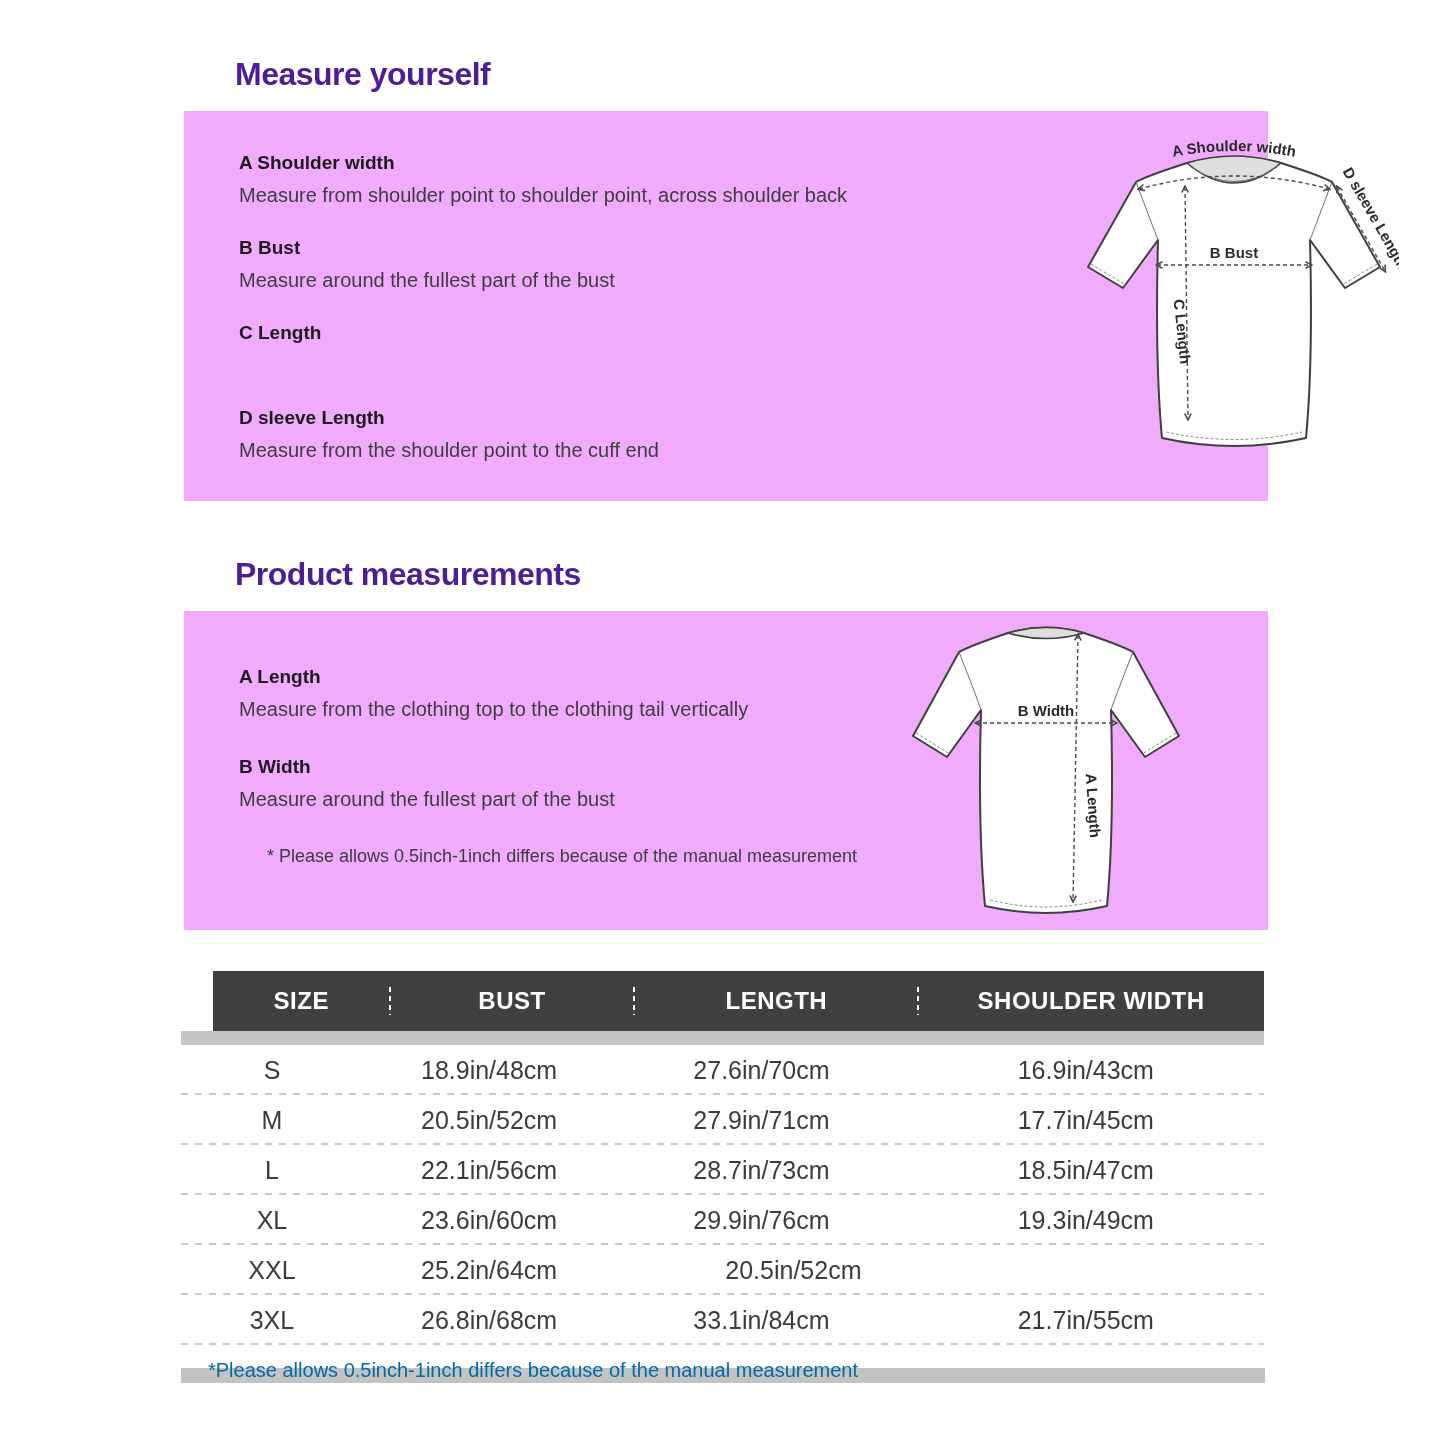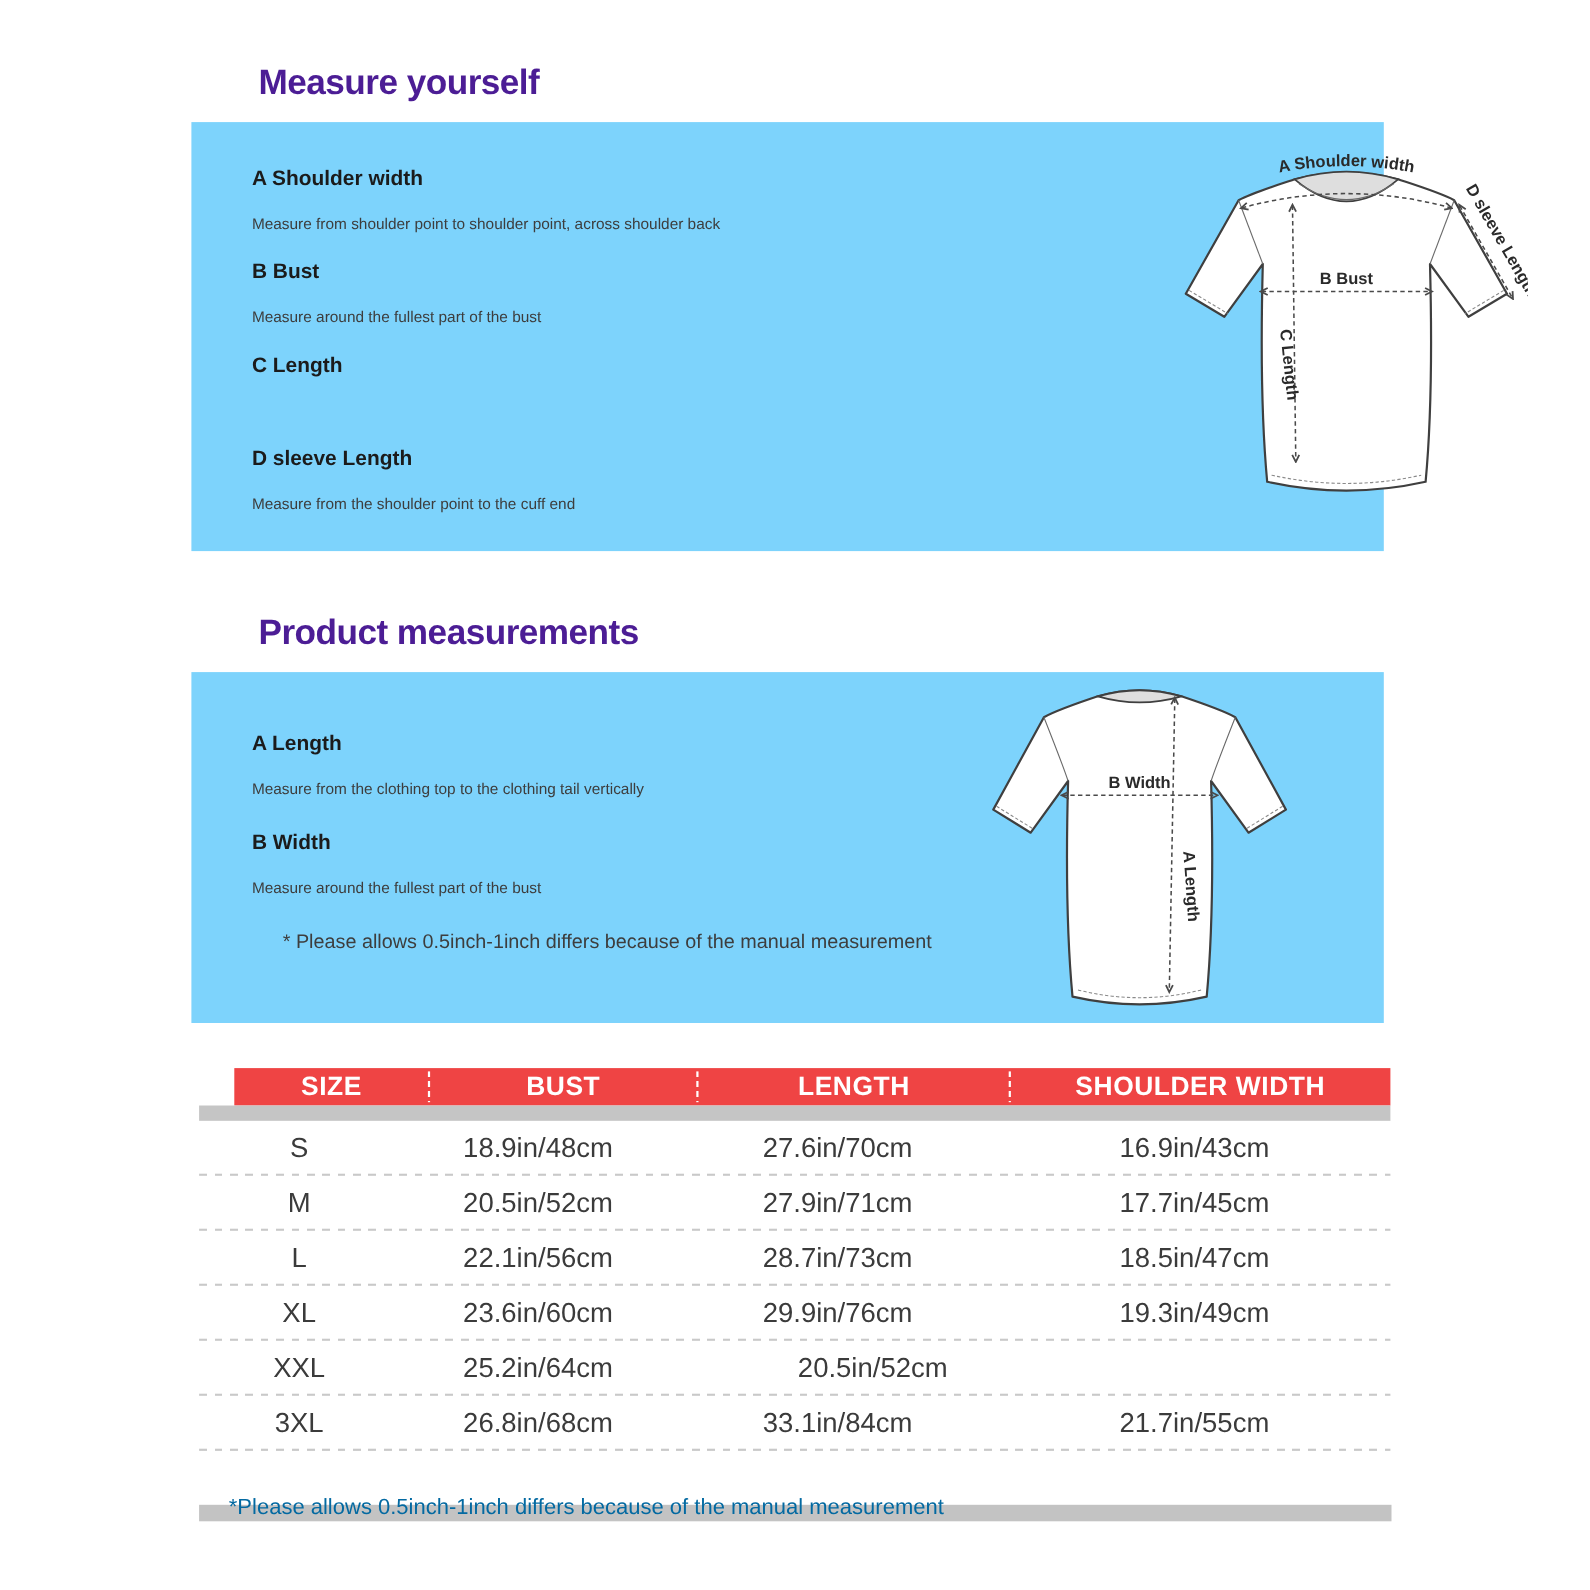--- a/index.html
+++ b/index.html
@@ -6,39 +6,39 @@
   .page{
     position:relative;width:1445px;height:1445px;background:#ffffff;overflow:hidden;
     font-family:"Liberation Sans", sans-serif;color:#1c1c1c;
   }
   .h-title{
     position:absolute;left:235px;font-size:32px;font-weight:bold;letter-spacing:-0.5px;
     color:#4c1d95;line-height:1.1;
   }
   #title-measure{top:57px;}
   #title-product{top:557px;}
-  .panel{position:absolute;left:174px;width:1084px;background:#7dd3fc;}
+  .panel{position:absolute;left:184px;width:1084px;background:#f0abfc;}
   #panel-measure{top:111px;height:390px;}
   #panel-product{top:611px;height:319px;}
   .guide-item{position:absolute;left:55px;width:620px;}
   .guide-label{font-size:19px;font-weight:bold;color:#1b1b1b;line-height:1.2;}
-  .guide-desc{font-size:14px;font-weight:400;color:#3d3d3d;line-height:1.25;margin-top:20px;}
+  .guide-desc{font-size:20px;font-weight:400;color:#3d3d3d;line-height:1.25;margin-top:8px;}
   .guide-note{position:absolute;left:55px;font-size:18px;color:#3d3d3d;}
   .tee{position:absolute;}
   #tee-front{left:885px;top:26px;width:330px;height:340px;}
   #tee-back{left:722px;top:0px;width:280px;height:320px;}
   .shirt{fill:#ffffff;stroke:#3f3f3f;stroke-width:2;stroke-linejoin:round;}
   .collar{fill:#dedede;stroke:#3f3f3f;stroke-width:1.6;}
   .seam{fill:none;stroke:#6a6a6a;stroke-width:1;}
   .stitch{fill:none;stroke:#8a8a8a;stroke-width:1;stroke-dasharray:3 2;}
   .measure-line{fill:none;stroke:#4a4a4a;stroke-width:1.4;stroke-dasharray:4 3;}
   .diagram-text{font-family:"Liberation Sans",sans-serif;font-size:15px;font-weight:bold;fill:#2a2a2a;}
   
   .size-table{position:absolute;left:181px;top:971px;width:1083px;}
-  .thead{display:flex;height:34px;background:#ef4444;align-items:center;margin-left:32px;}
+  .thead{display:flex;height:60px;background:#404040;align-items:center;margin-left:32px;}
   .th{position:relative;height:100%;display:flex;align-items:center;justify-content:center;
       color:#ffffff;font-size:24px;font-weight:bold;letter-spacing:0.5px;}
   .th + .th::before{
     content:"";position:absolute;left:-1px;top:50%;transform:translateY(-50%);
     width:2px;height:28px;
     background:repeating-linear-gradient(180deg,#ffffff 0 5px,transparent 5px 9px);
   }
   .c0{width:16.8%;} .c1{width:23.3%;text-align:right;} .c2{width:27.0%;} .c3{width:32.9%;}
   .subbar{height:14px;background:#c5c5c5;}
   .trow{position:relative;display:flex;height:50px;align-items:center;background:#ffffff;}

